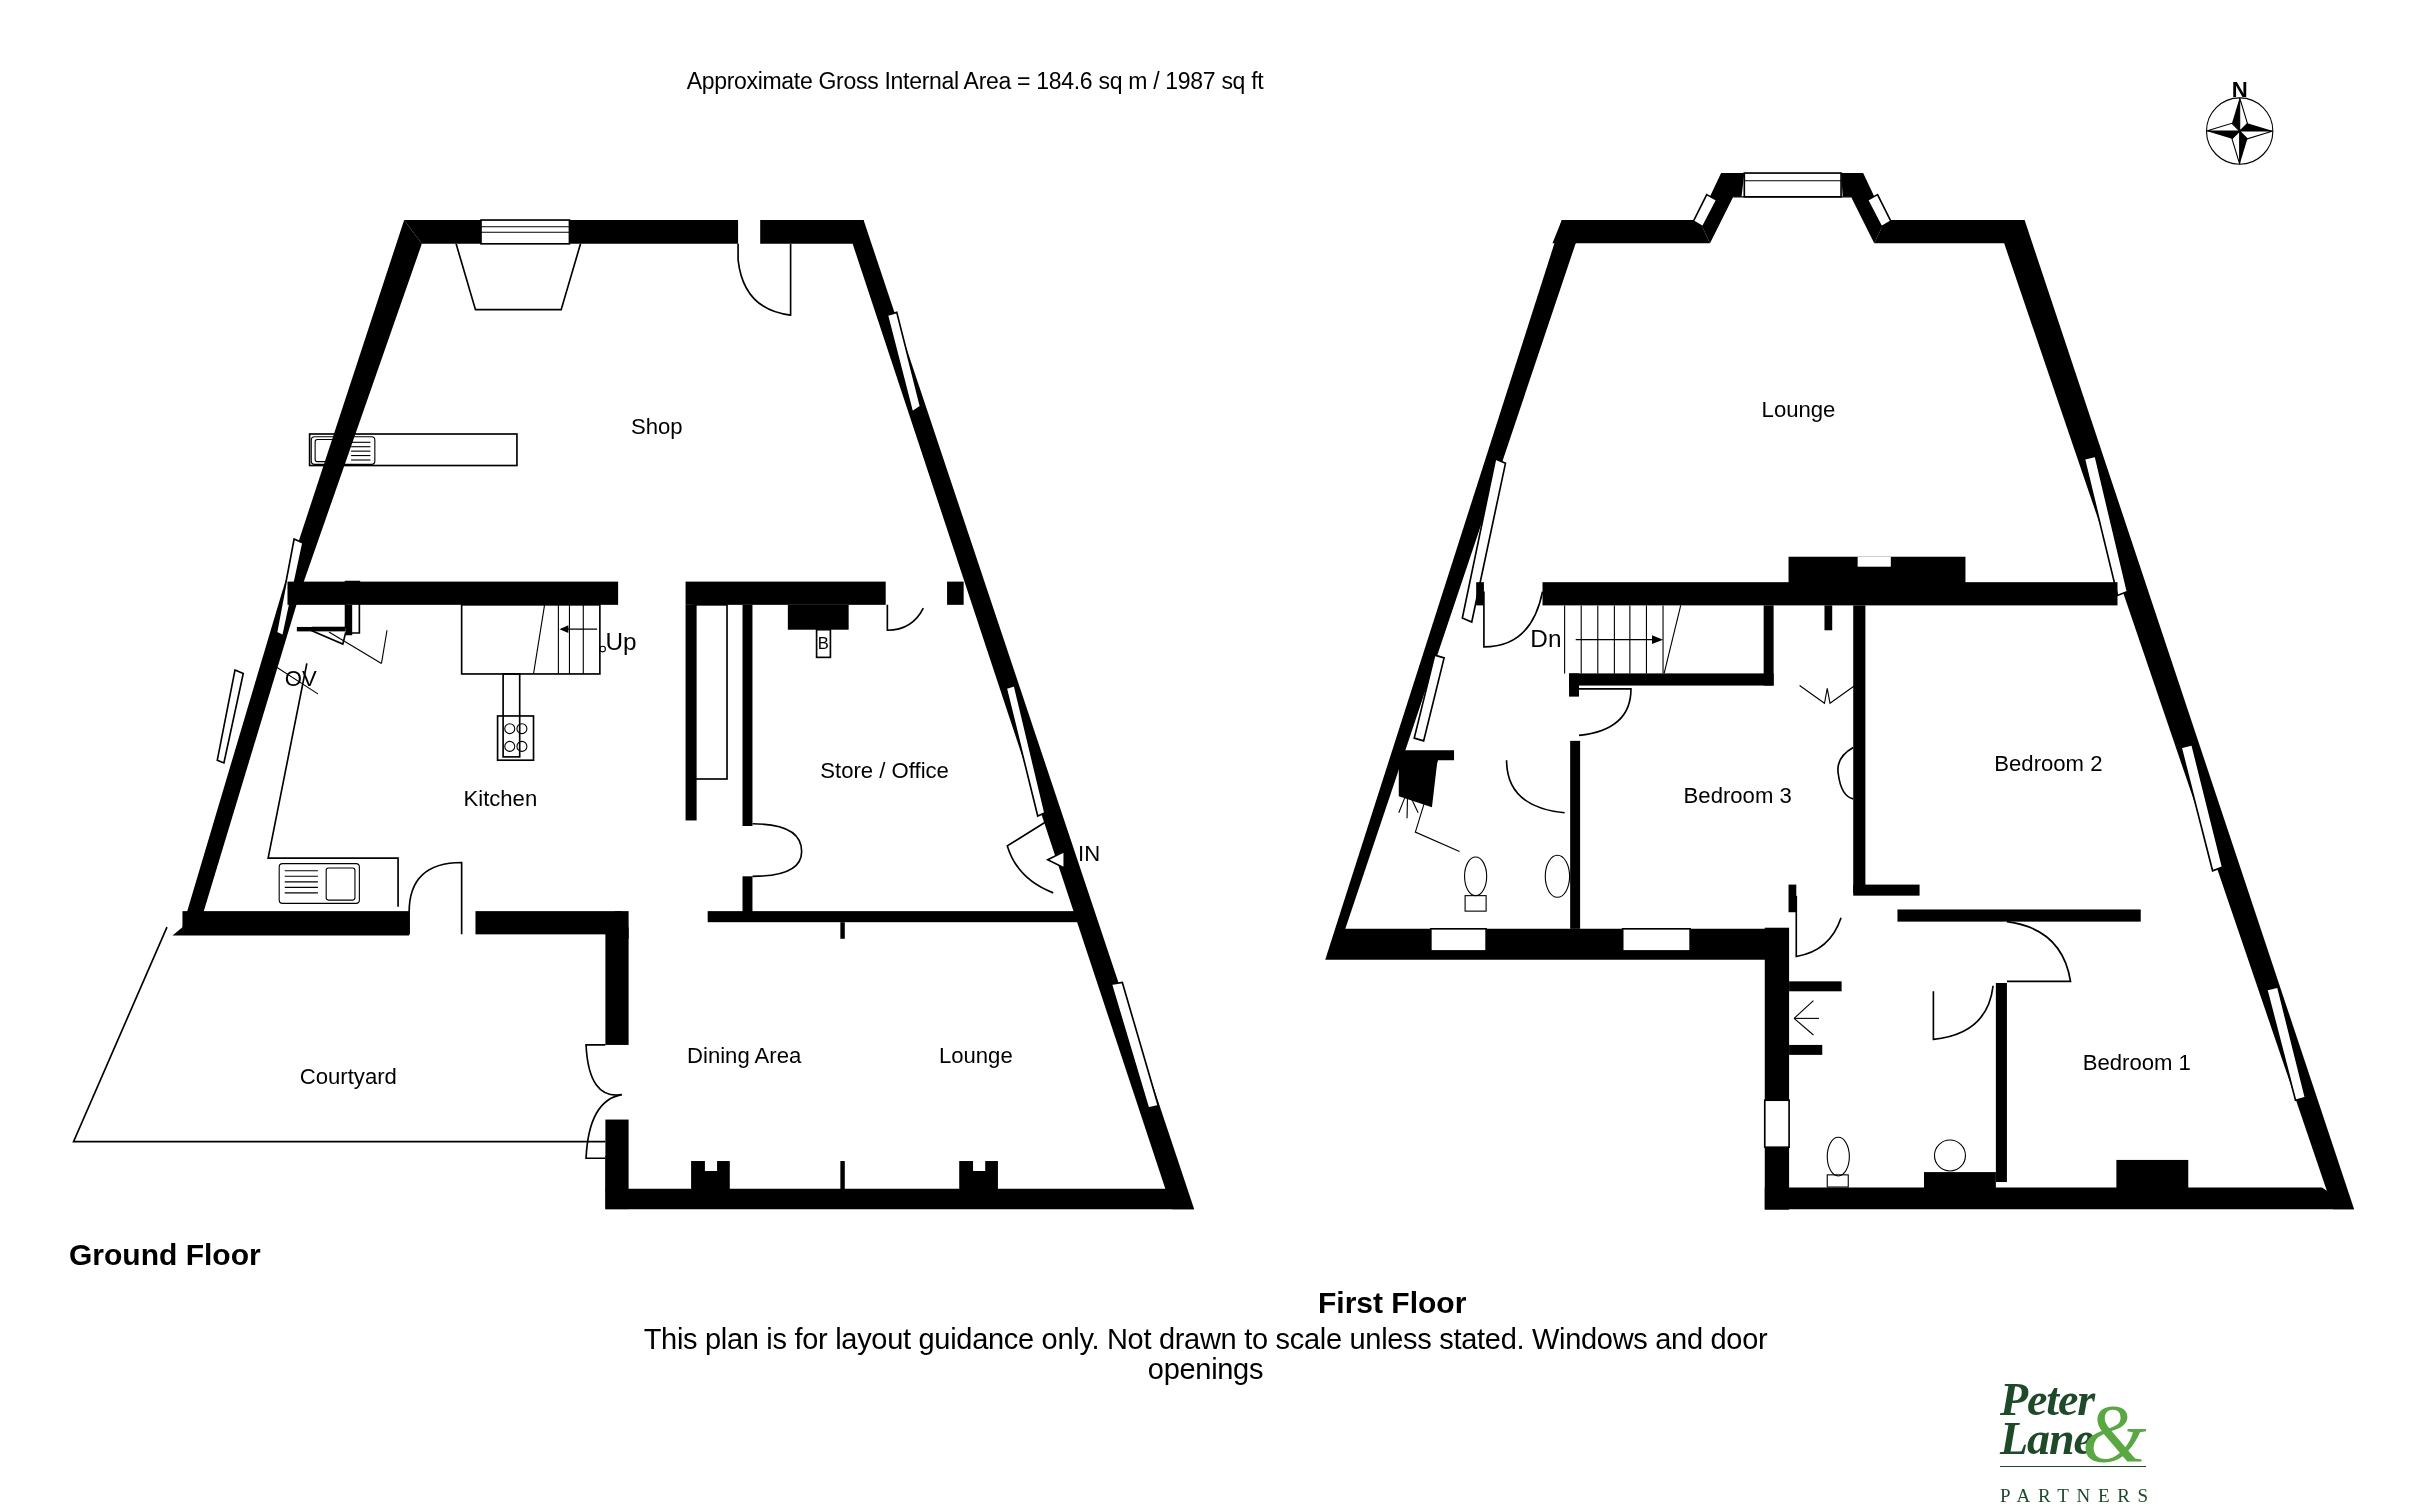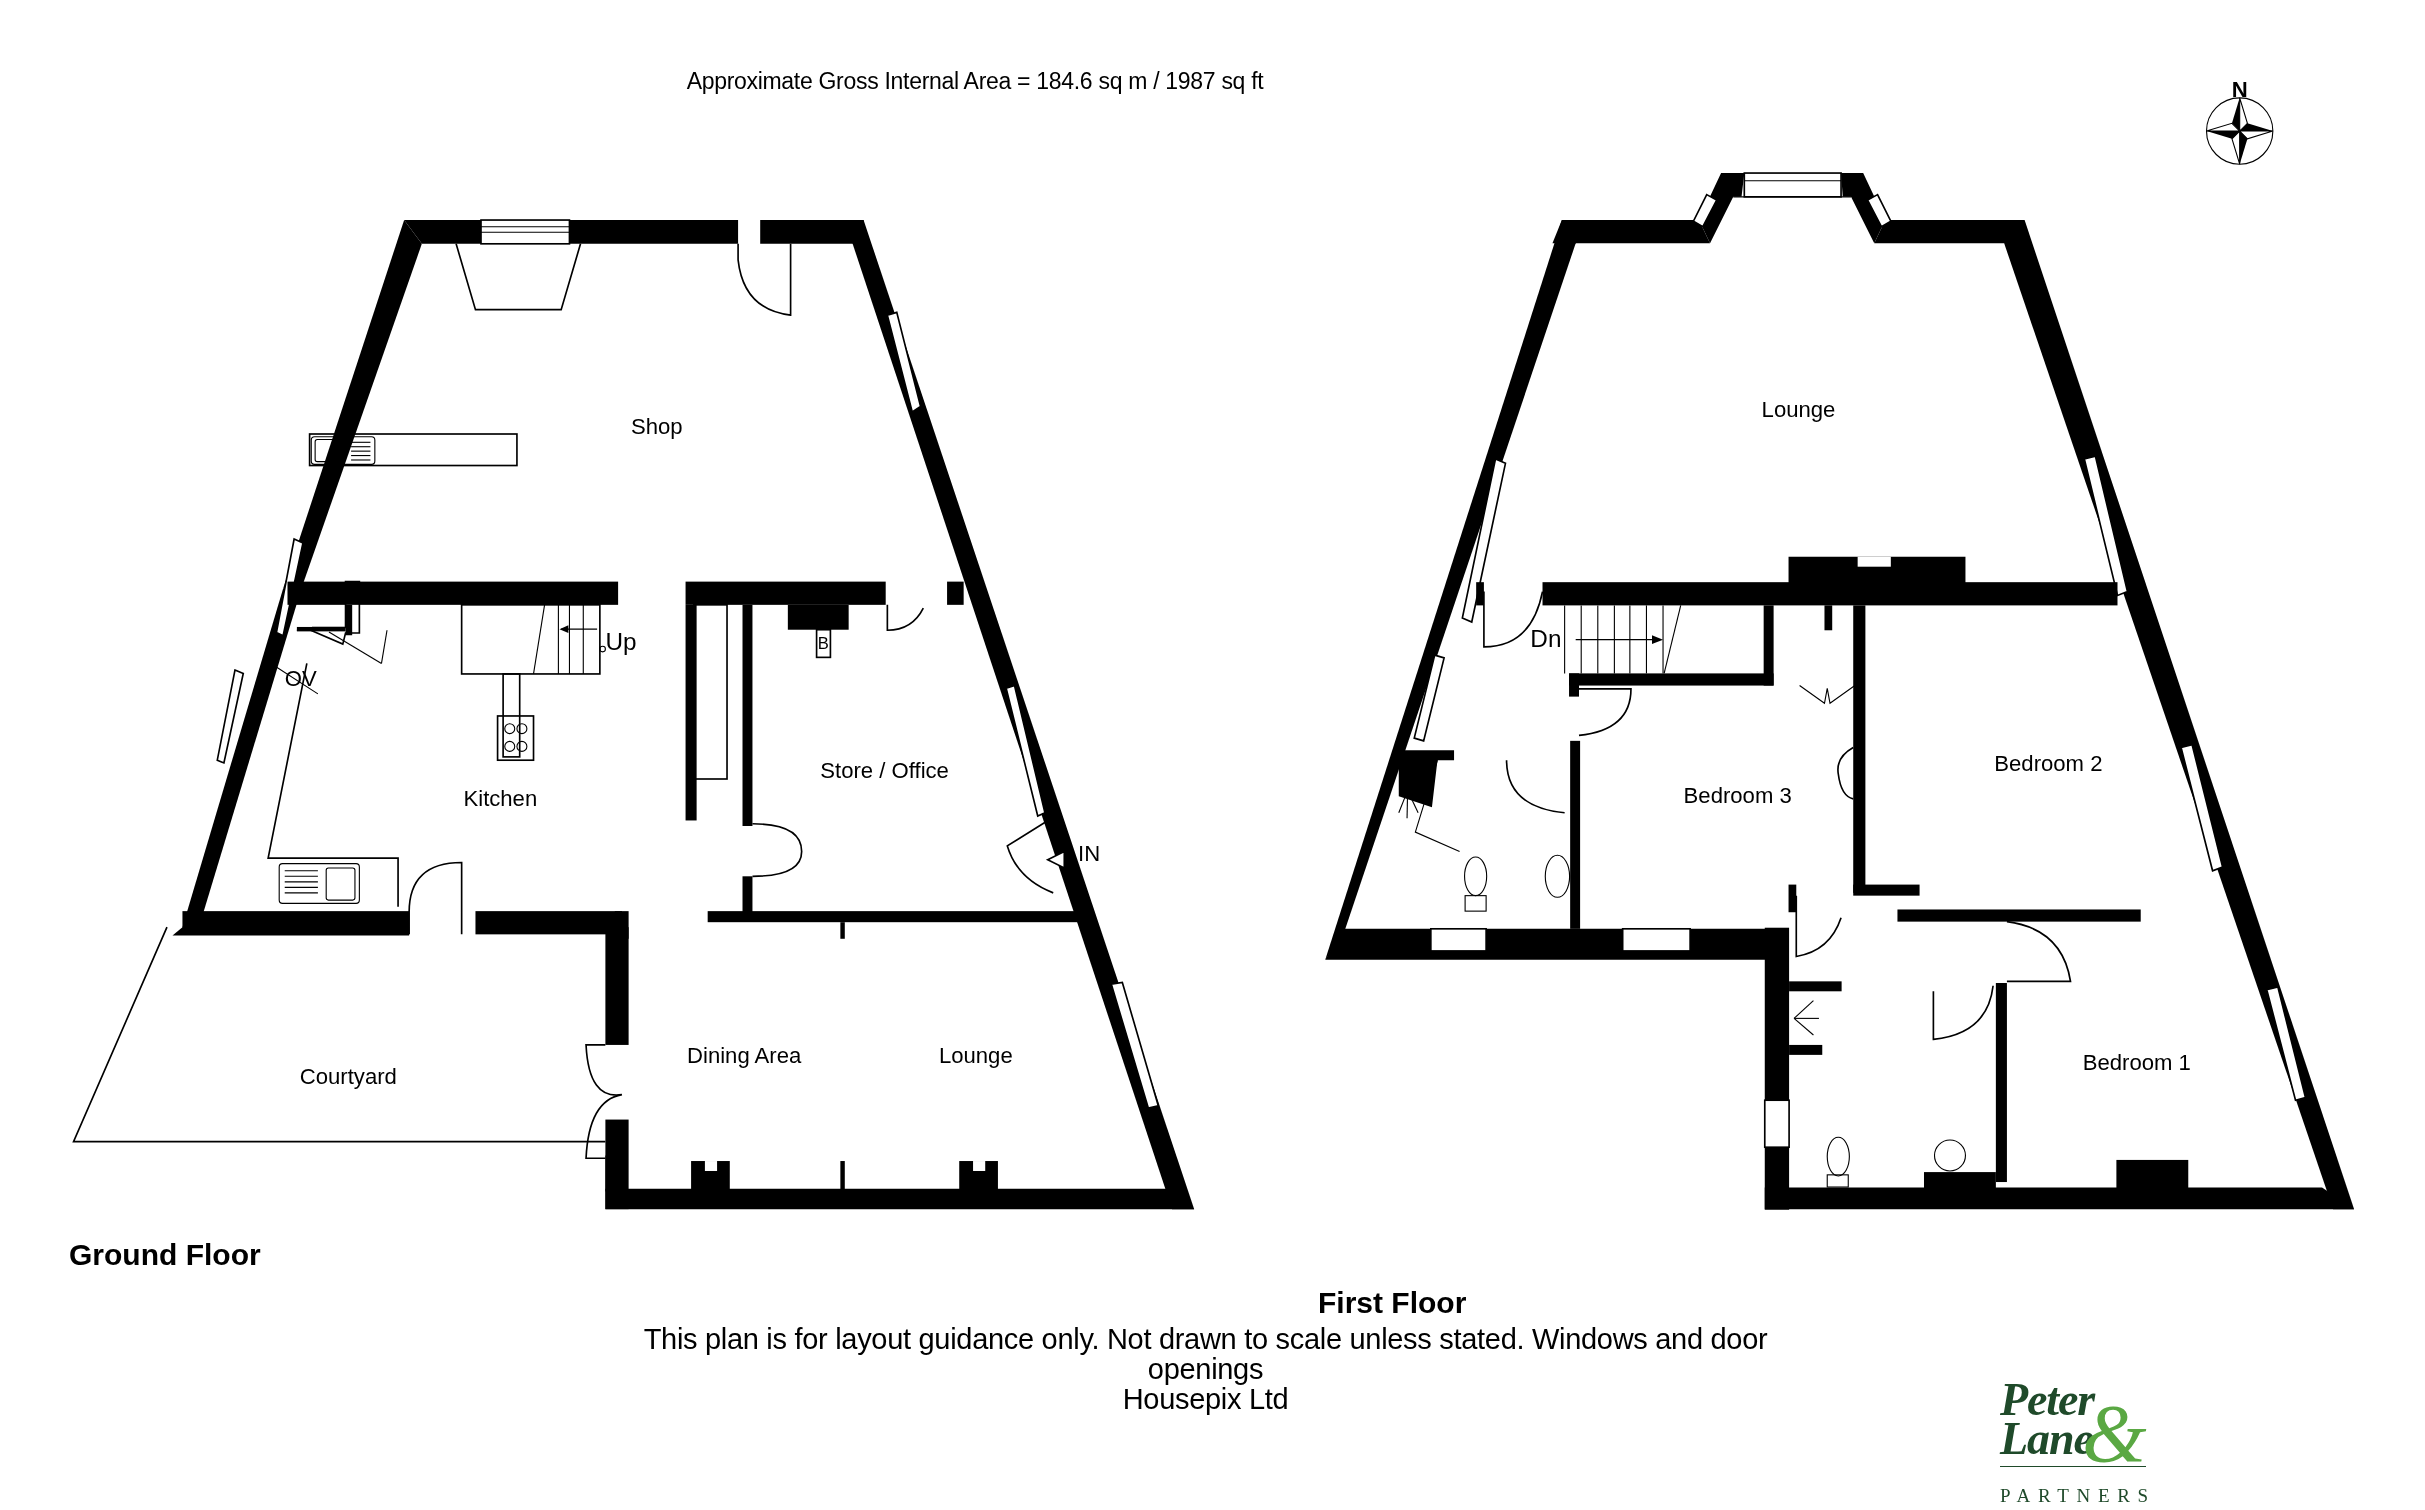--- a/index.html
+++ b/index.html
@@ -272,21 +272,20 @@
     <text class="room-label" x="3705" y="1395" text-anchor="middle">Bedroom 2</text>
     <text class="room-label" x="3865" y="1935" text-anchor="middle">Bedroom 1</text>
   </g>
 </svg>
 
 <div class="floor-title" style="left:69px; top:1238px;">Ground Floor</div>
 <div class="floor-title" style="left:1318px; top:1286px;">First Floor</div>
 
 <div class="disclaimer">
   <div>This plan is for layout guidance only. Not drawn to scale unless stated. Windows and door openings</div>
-  <div>Housepix Ltd</div>
 </div>
 
 <div class="logo">
   <div class="l1">Peter</div>
   <div class="l2">Lane</div>
   <div class="amp">&amp;</div>
   <div class="rule"></div>
   <div class="partners">PARTNERS</div>
   <div class="est">
     <div class="dash"></div>

